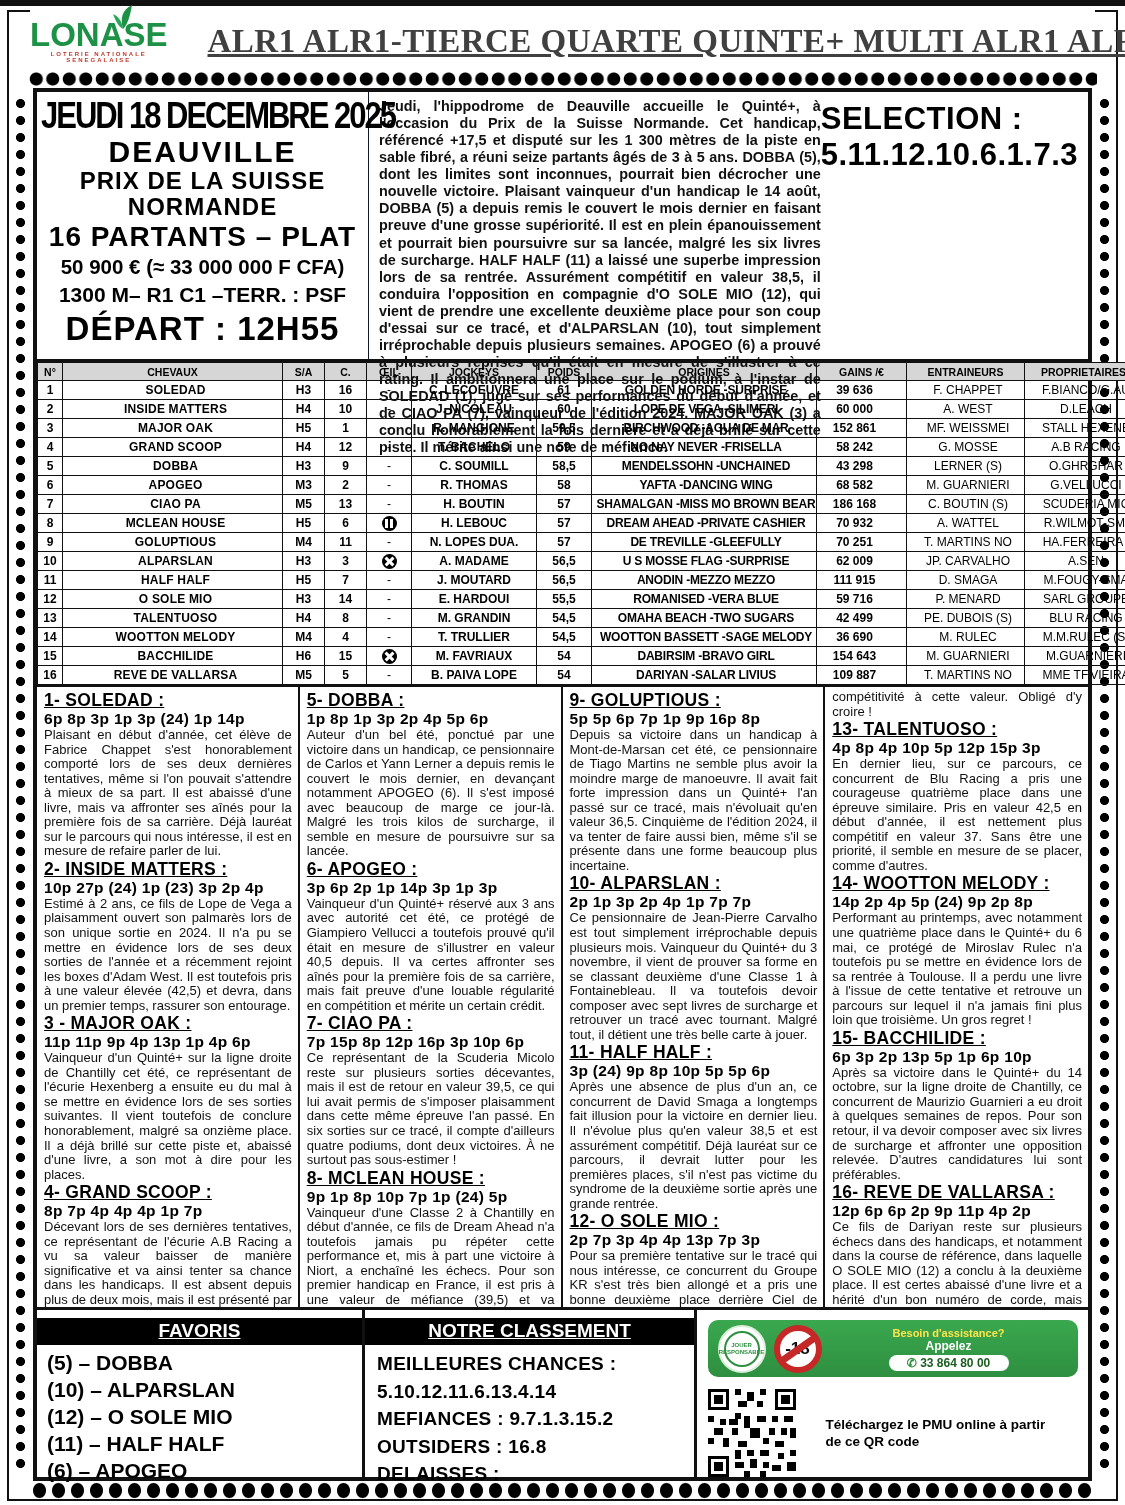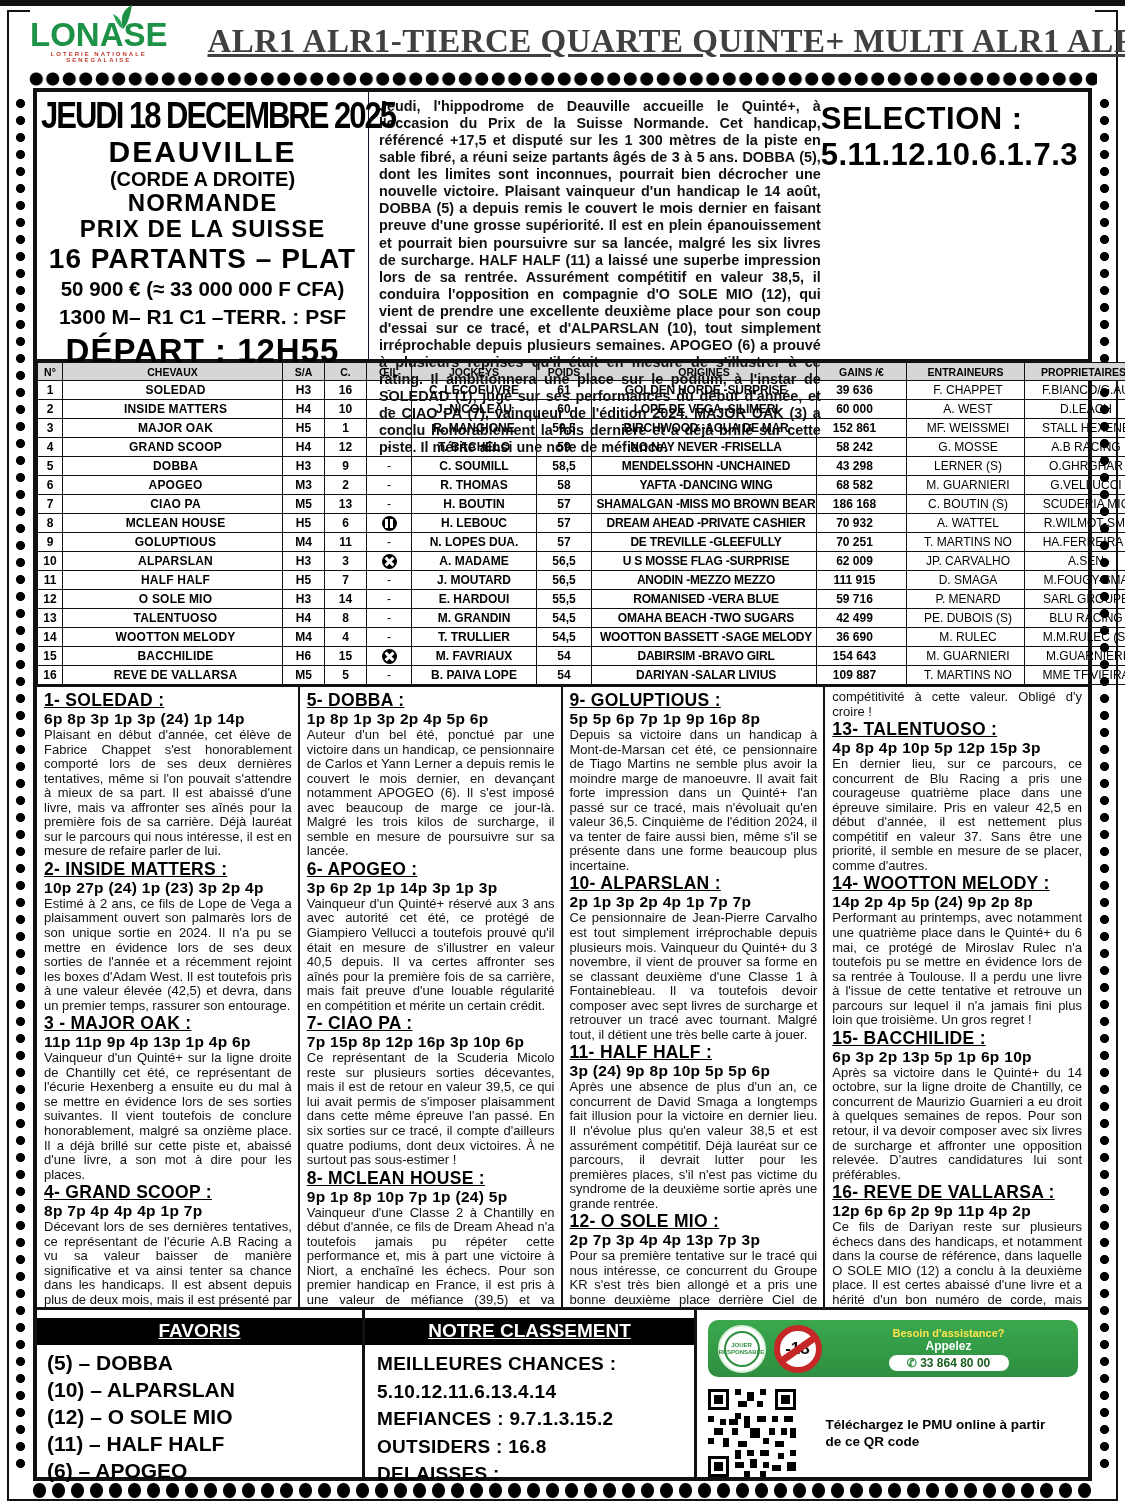--- a/index.html
+++ b/index.html
@@ -132,23 +132,22 @@
       <div class="sub">LOTERIE NATIONALE SENEGALAISE</div>
     </div>
   </div>
 
   <div class="ticket">
 
     <div class="info-row">
       <div class="race-box">
         <div class="date-banner">JEUDI 18 DECEMBRE 2025</div>
         <div class="track">DEAUVILLE</div>
-        <div class="corde">(CORDE A DROITE)</div>
+        <div class="race-name">PRIX DE LA SUISSE</div>
         <div class="race-name">NORMANDE</div>
-        <div class="race-name">PRIX DE LA SUISSE</div>
         <div class="partants">16 PARTANTS – PLAT</div>
         <div class="prize">50 900 € (≈ 33 000 000 F CFA)</div>
         <div class="distance">1300 M– R1 C1 –TERR. : PSF</div>
         <div class="depart">DÉPART : 12H55</div>
       </div>
       <div class="presentation">
         <p>Jeudi, l'hippodrome de Deauville accueille le Quinté+, à l'occasion du Prix de la Suisse Normande. Cet handicap, référencé +17,5 et disputé sur les 1 300 mètres de la piste en sable fibré, a réuni seize partants âgés de 3 à 5 ans. DOBBA (5), dont les limites sont inconnues, pourrait bien décrocher une nouvelle victoire. Plaisant vainqueur d'un handicap le 14 août, DOBBA (5) a depuis remis le couvert le mois dernier en faisant preuve d'une grosse supériorité. Il est en plein épanouissement et pourrait bien poursuivre sur sa lancée, malgré les six livres de surcharge. HALF HALF (11) a laissé une superbe impression lors de sa rentrée. Assurément compétitif en valeur 38,5, il conduira l'opposition en compagnie d'O SOLE MIO (12), qui vient de prendre une excellente deuxième place pour son coup d'essai sur ce tracé, et d'ALPARSLAN (10), tout simplement irréprochable depuis plusieurs semaines. APOGEO (6) a prouvé à plusieurs reprises qu'il était en mesure de s'illustrer à ce rating. Il ambitionnera une place sur le podium, à l'instar de SOLEDAD (1), jugé sur ses performances du début d'année, et de CIAO PA (7), vainqueur de l'édition 2024. MAJOR OAK (3) a conclu honorablement la fois dernière et a déjà brillé sur cette piste. Il mérite ainsi une note de méfiance.</p>
         <div class="selection">SELECTION : 5.11.12.10.6.1.7.3</div>
       </div>
     </div>

